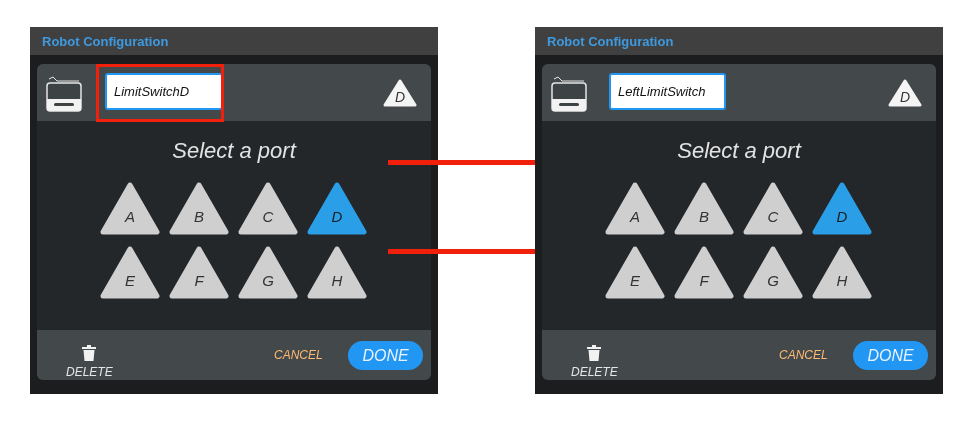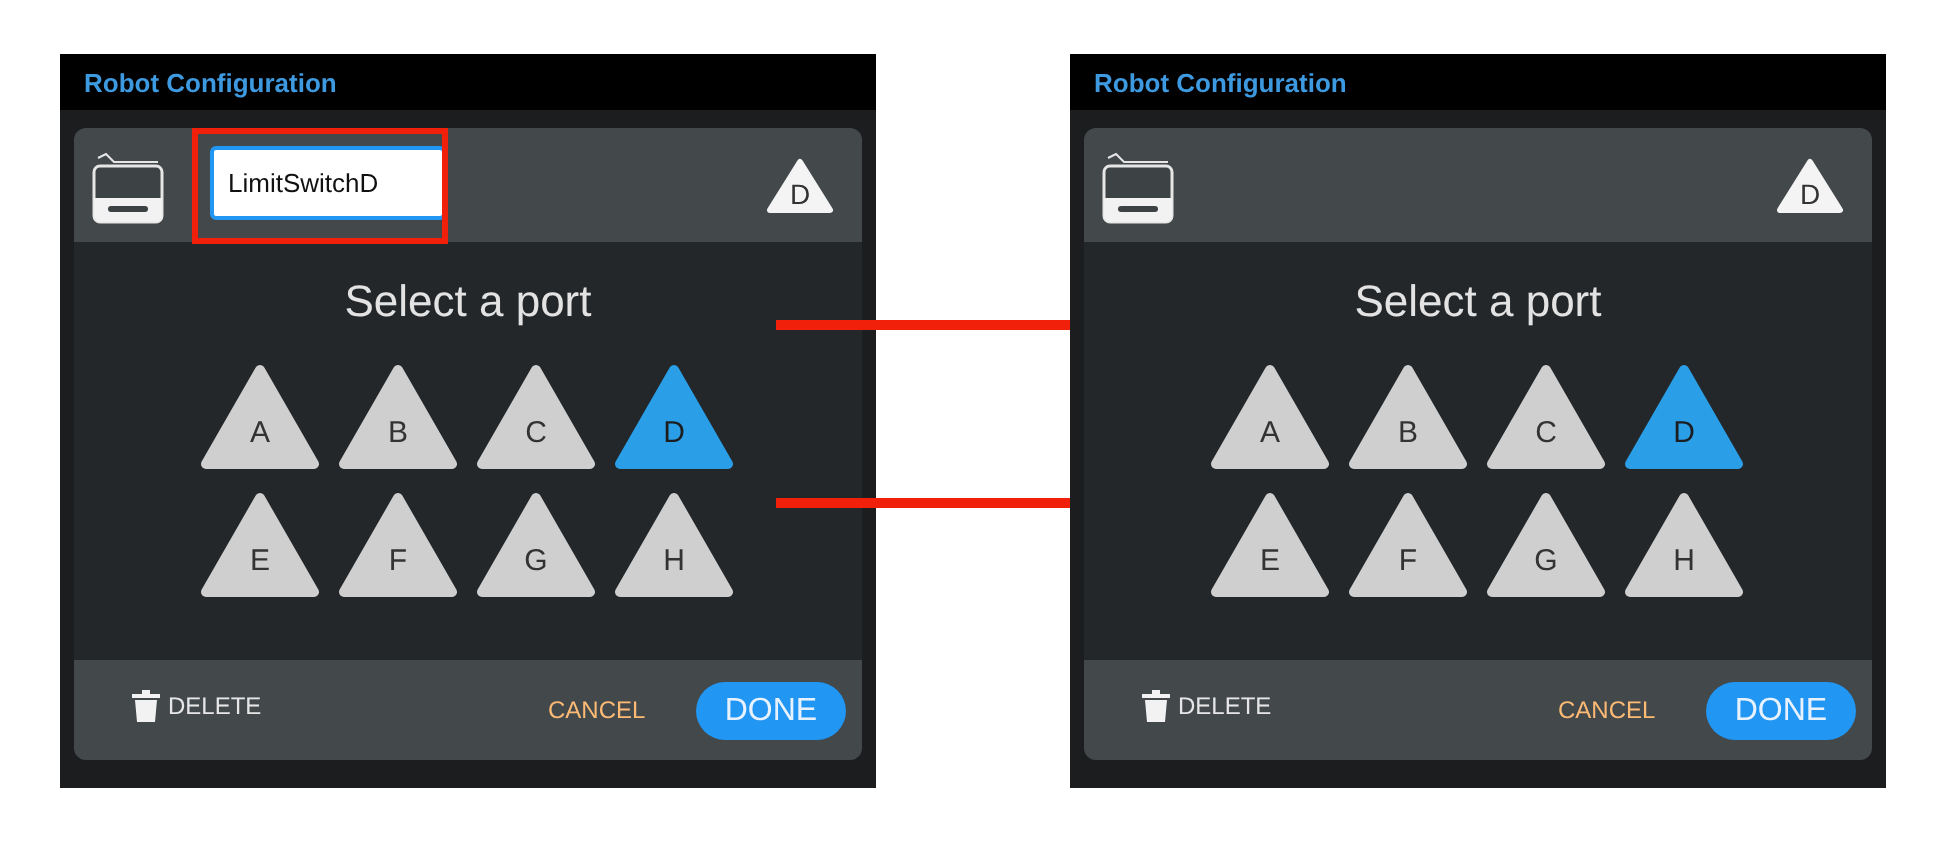--- a/index.html
+++ b/index.html
@@ -1,36 +1,36 @@
 <!DOCTYPE html>
 <html><head>
 <meta charset="utf-8">
 <style>
   html,body{margin:0;padding:0;background:#ffffff;}
   body{width:980px;height:424px;position:relative;overflow:hidden;font-family:"Liberation Sans",sans-serif;}
   .panel{position:absolute;top:27px;width:408px;height:367px;background:#1b1d1f;}
   .panel.left{left:30px;}
   .panel.right{left:535px;}
-  .titlebar{height:28px;background:#000000;color:#3e9ae0;font-size:13px;font-weight:bold;line-height:30px;padding-left:12px;}
-  .card{position:absolute;left:7px;top:37px;width:394px;height:316px;background:#23272a;border-radius:6px;overflow:hidden;}
+  .titlebar{height:28px;background:#404040;color:#3e9ae0;font-size:13px;font-weight:bold;line-height:30px;padding-left:12px;}
+  .card{position:absolute;left:7px;top:37px;width:394px;height:316px;background:#23272a;border-radius:6px;overflow:hidden;font-style:italic;}
   .card-head{height:57px;background:#43484b;position:relative;}
   .device-icon{position:absolute;left:8px;top:9px;width:38px;height:40px;}
   .name-input{position:absolute;top:9px;height:33px;background:#fff;border:2px solid #2196f3;border-radius:3px;font-size:13px;color:#111;line-height:33px;padding:0 7px;box-sizing:content-box;font-family:"Liberation Sans",sans-serif;}
   .left .name-input{left:68px;width:100px;}
   .right .name-input{left:67px;width:99px;}
   .highlight{position:absolute;left:59px;top:0px;width:128px;height:58px;border:3px solid #f0200a;box-sizing:border-box;}
   .port-badge{position:absolute;right:14px;top:15px;width:34px;height:28px;}
   .select-title{position:absolute;top:74px;width:100%;text-align:center;color:#e3e3e3;font-size:22px;}
   .ports{position:absolute;left:63px;top:118px;width:272px;}
   .port{position:absolute;width:60px;height:54px;cursor:pointer;}
   .port svg{position:absolute;left:0;top:0;}
   .port span{position:absolute;left:0;width:60px;top:26px;text-align:center;font-size:15px;color:#333;}
   .port.selected span{color:#1b1d1f;}
   .footer{position:absolute;left:0;bottom:0;width:394px;height:50px;background:#43484b;}
-  .delete-btn{position:absolute;left:29px;top:15px;color:#e6e6e6;font-size:12px;display:flex;align-items:center;gap:4px;cursor:pointer;}
+  .delete-btn{position:absolute;left:29px;top:15px;color:#e6e6e6;font-size:12px;display:flex;align-items:center;gap:4px;cursor:pointer;flex-direction:column;}
   .cancel-btn{position:absolute;left:237px;top:18px;color:#fdba74;font-size:12px;cursor:pointer;}
   .done-btn{position:absolute;left:311px;top:11px;width:75px;height:29px;border-radius:15px;background:#2196f3;color:#e8f2ff;font-size:16px;text-align:center;line-height:29px;cursor:pointer;}
   .arrow{position:absolute;left:388px;height:5px;background:#f0200a;}
   .arrow::after{content:"";position:absolute;right:-24px;top:-10px;border-left:25px solid #f0200a;border-top:12px solid transparent;border-bottom:12px solid transparent;}
 </style>
 </head>
 <body>
 
 <div class="panel left">
   <div class="titlebar">Robot Configuration</div>
@@ -123,20 +123,21 @@
 <div class="panel right">
   <div class="titlebar">Robot Configuration</div>
   <div class="card">
     <div class="card-head">
       <svg class="device-icon" viewBox="0 0 38 40">
         <path d="M4 6 L8 4 L12 8 L34 8" stroke="#e6e6e6" stroke-width="1" fill="none"></path>
         <rect x="2" y="10" width="34" height="28" rx="3" fill="#3d4245" stroke="#e6e6e6" stroke-width="1.5"></rect>
         <path d="M2 26 H36 V35 a3 3 0 0 1 -3 3 H5 a3 3 0 0 1 -3 -3 Z" fill="#f2f2f2"></path>
         <rect x="9" y="30" width="20" height="3" rx="1.5" fill="#3d4245"></rect>
       </svg>
+      <div class="name-input">LeftLimitSwitch</div>
       <div class="port port-badge" style="width:34px;height:28px;">
         <svg width="34" height="28" viewBox="0 0 34 28">
             <path d="M17 2 L32 26 H2 Z" fill="#f4f4f4" stroke="#f4f4f4" stroke-width="3" stroke-linejoin="round"></path>
           </svg>
         <span style="width:34px;top:10px;font-size:14px;">D</span>
       </div>
     </div>
     <div class="select-title">Select a port</div>
     <div class="ports">
       <div class="port" style="left:0;top:0;">

